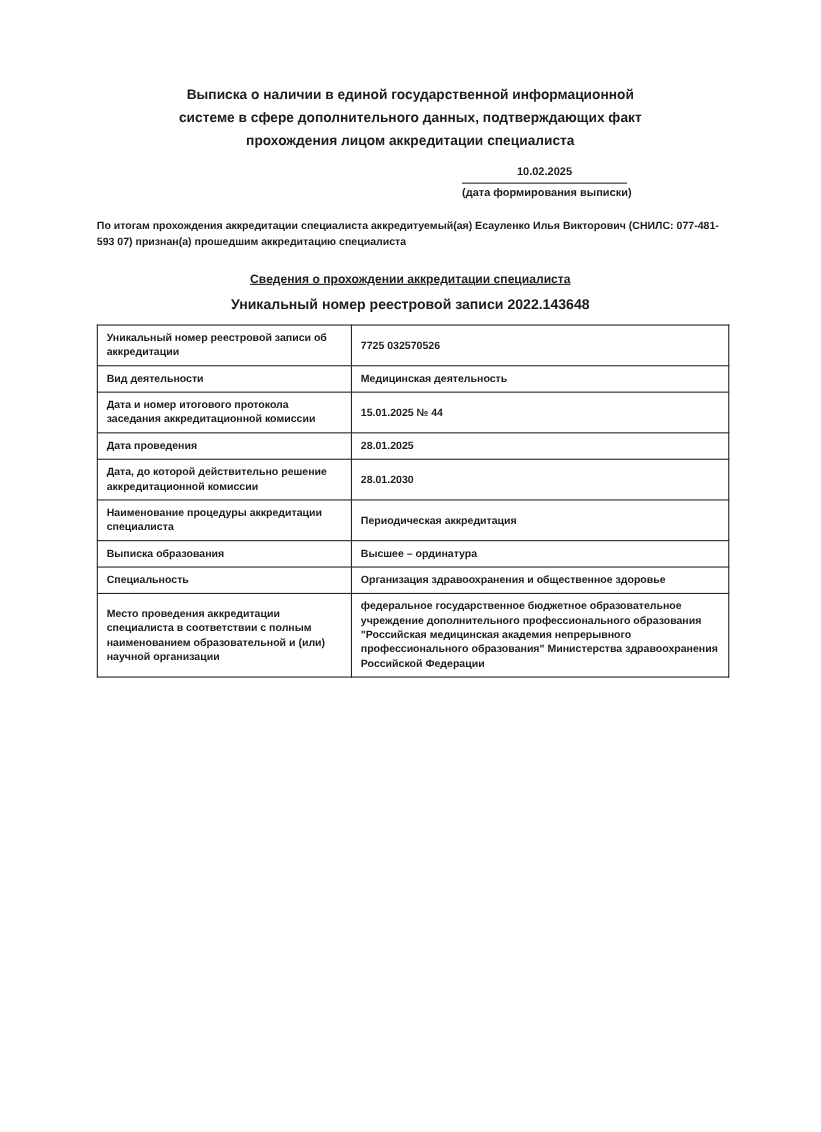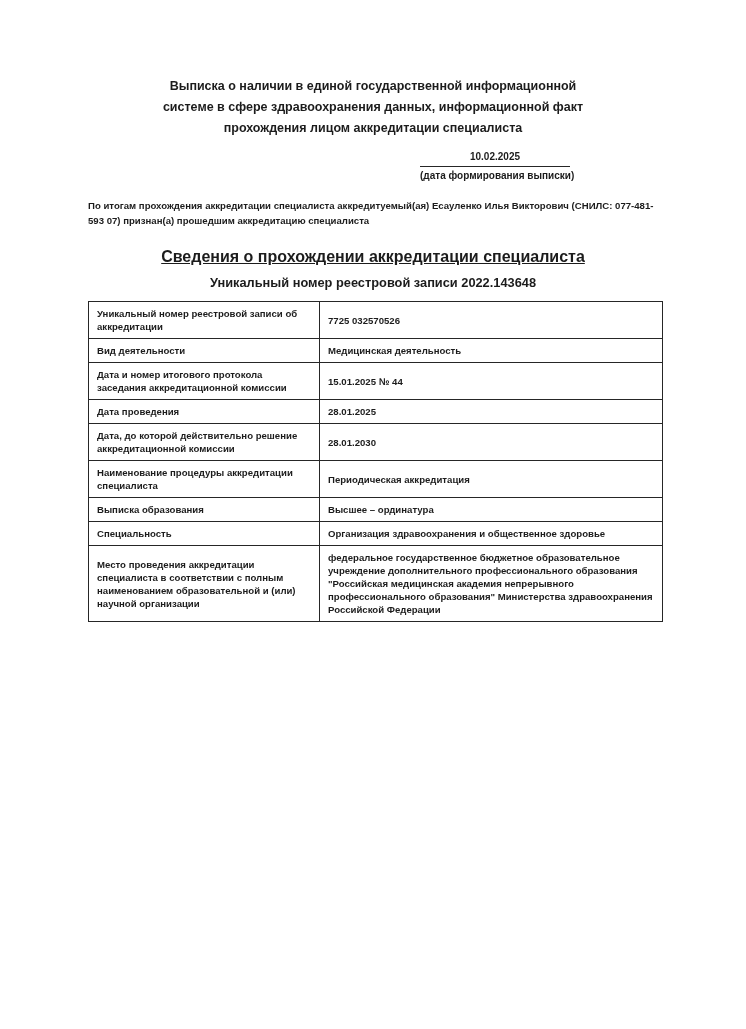--- a/index.html
+++ b/index.html
@@ -50,21 +50,21 @@
   .intro {
     margin-top: 15px;
     font-size: 9.6px;
     line-height: 15px;
   }
   .intro .line { white-space: nowrap; }
 
   .section-heading {
     margin-top: 20px;
     text-align: center;
-    font-size: 16px;
+    font-size: 11px;
     text-decoration: underline;
     white-space: nowrap;
   }
   .registry-heading {
     margin-top: 9px;
     text-align: center;
     font-size: 12.8px;
     white-space: nowrap;
   }
 
@@ -86,21 +86,21 @@
   td.value-col { width: 343px; }
 </style>
 </head>
 <body>
 
 <div class="page">
   <div class="content">
 
     <div class="doc-title">
       <div class="line">Выписка о наличии в единой государственной информационной</div>
-      <div class="line">системе в сфере здравоохранения данных, информационной факт</div>
+      <div class="line">системе в сфере дополнительного данных, подтверждающих факт</div>
       <div class="line">прохождения лицом аккредитации специалиста</div>
     </div>
 
     <div class="date-block">
       <span class="date-value">10.02.2025</span>
       <div class="date-caption">(дата формирования выписки)</div>
     </div>
 
     <div class="intro">
       <div class="line">По итогам прохождения аккредитации специалиста аккредитуемый(ая) Есауленко Илья Викторович (СНИЛС: 077-481-</div>

